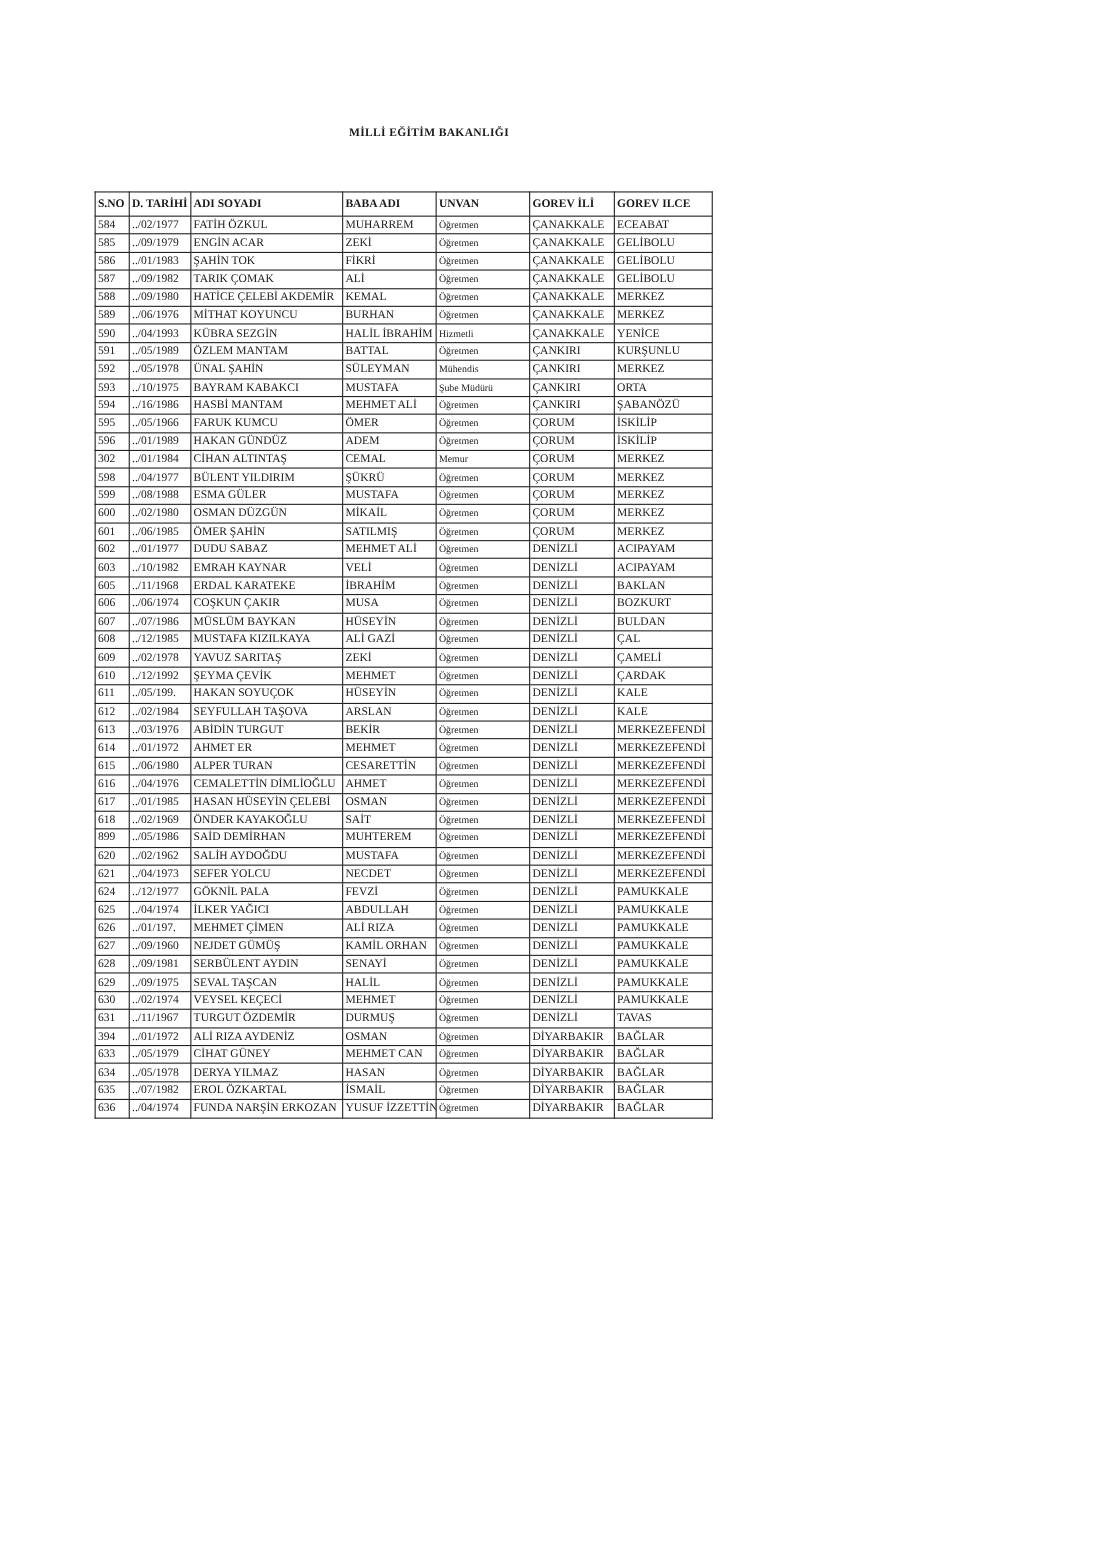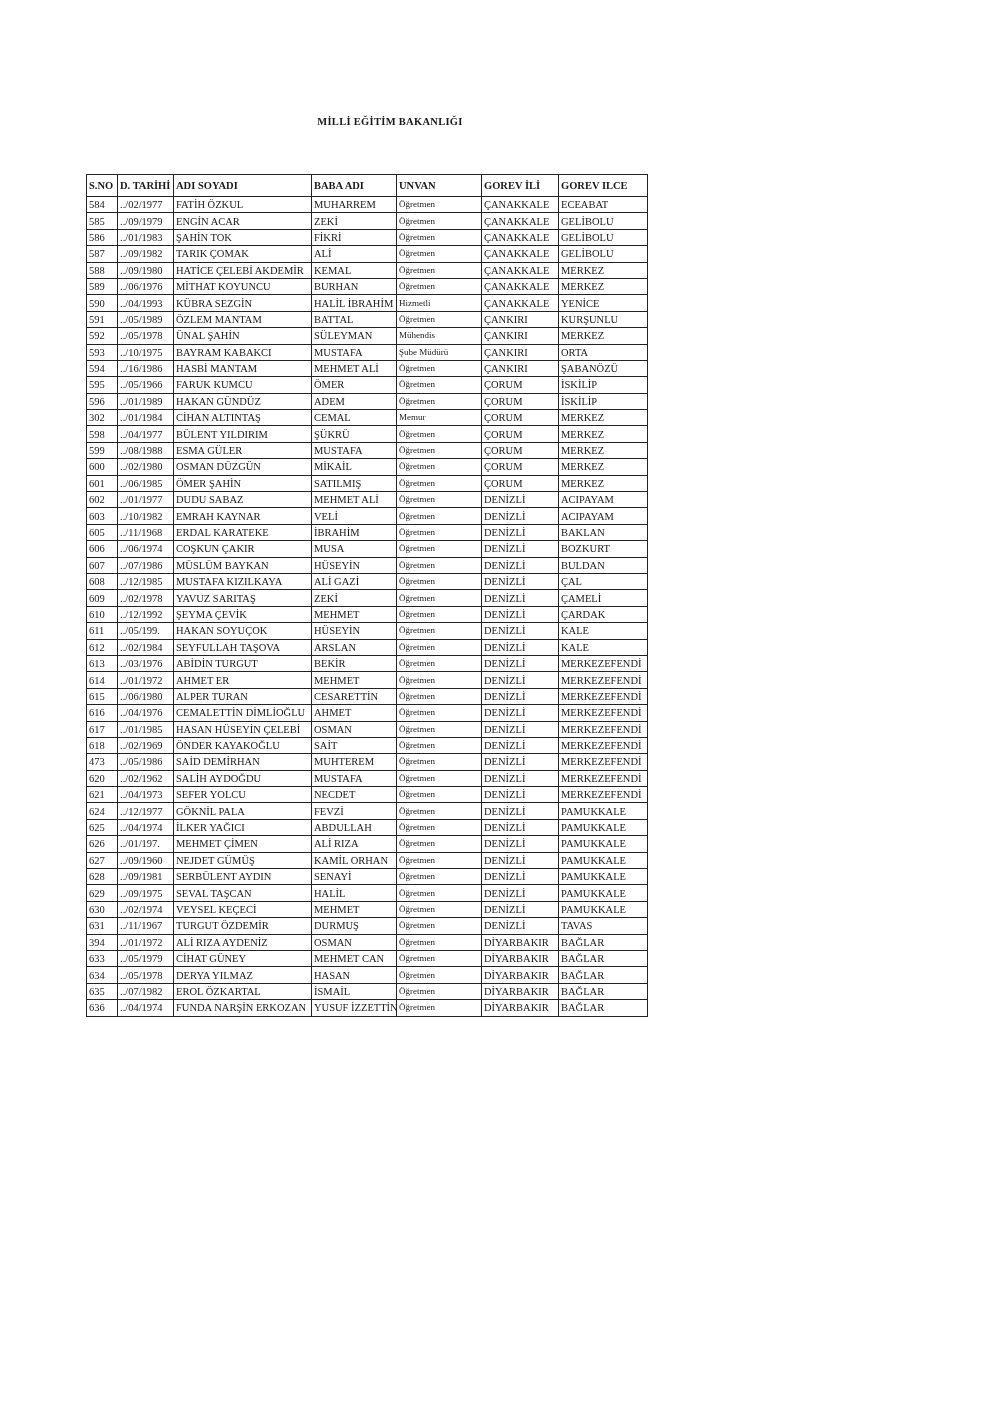--- a/index.html
+++ b/index.html
@@ -344,21 +344,21 @@
       <tr>
         <td class="sno">618</td>
         <td>../02/1969</td>
         <td>ÖNDER KAYAKOĞLU</td>
         <td>SAİT</td>
         <td class="unvan">Öğretmen</td>
         <td>DENİZLİ</td>
         <td>MERKEZEFENDİ</td>
       </tr>
       <tr>
-        <td class="sno">473</td>
+        <td class="sno">899</td>
         <td>../05/1986</td>
         <td>SAİD DEMİRHAN</td>
         <td>MUHTEREM</td>
         <td class="unvan">Öğretmen</td>
         <td>DENİZLİ</td>
         <td>MERKEZEFENDİ</td>
       </tr>
       <tr>
         <td class="sno">620</td>
         <td>../02/1962</td>

